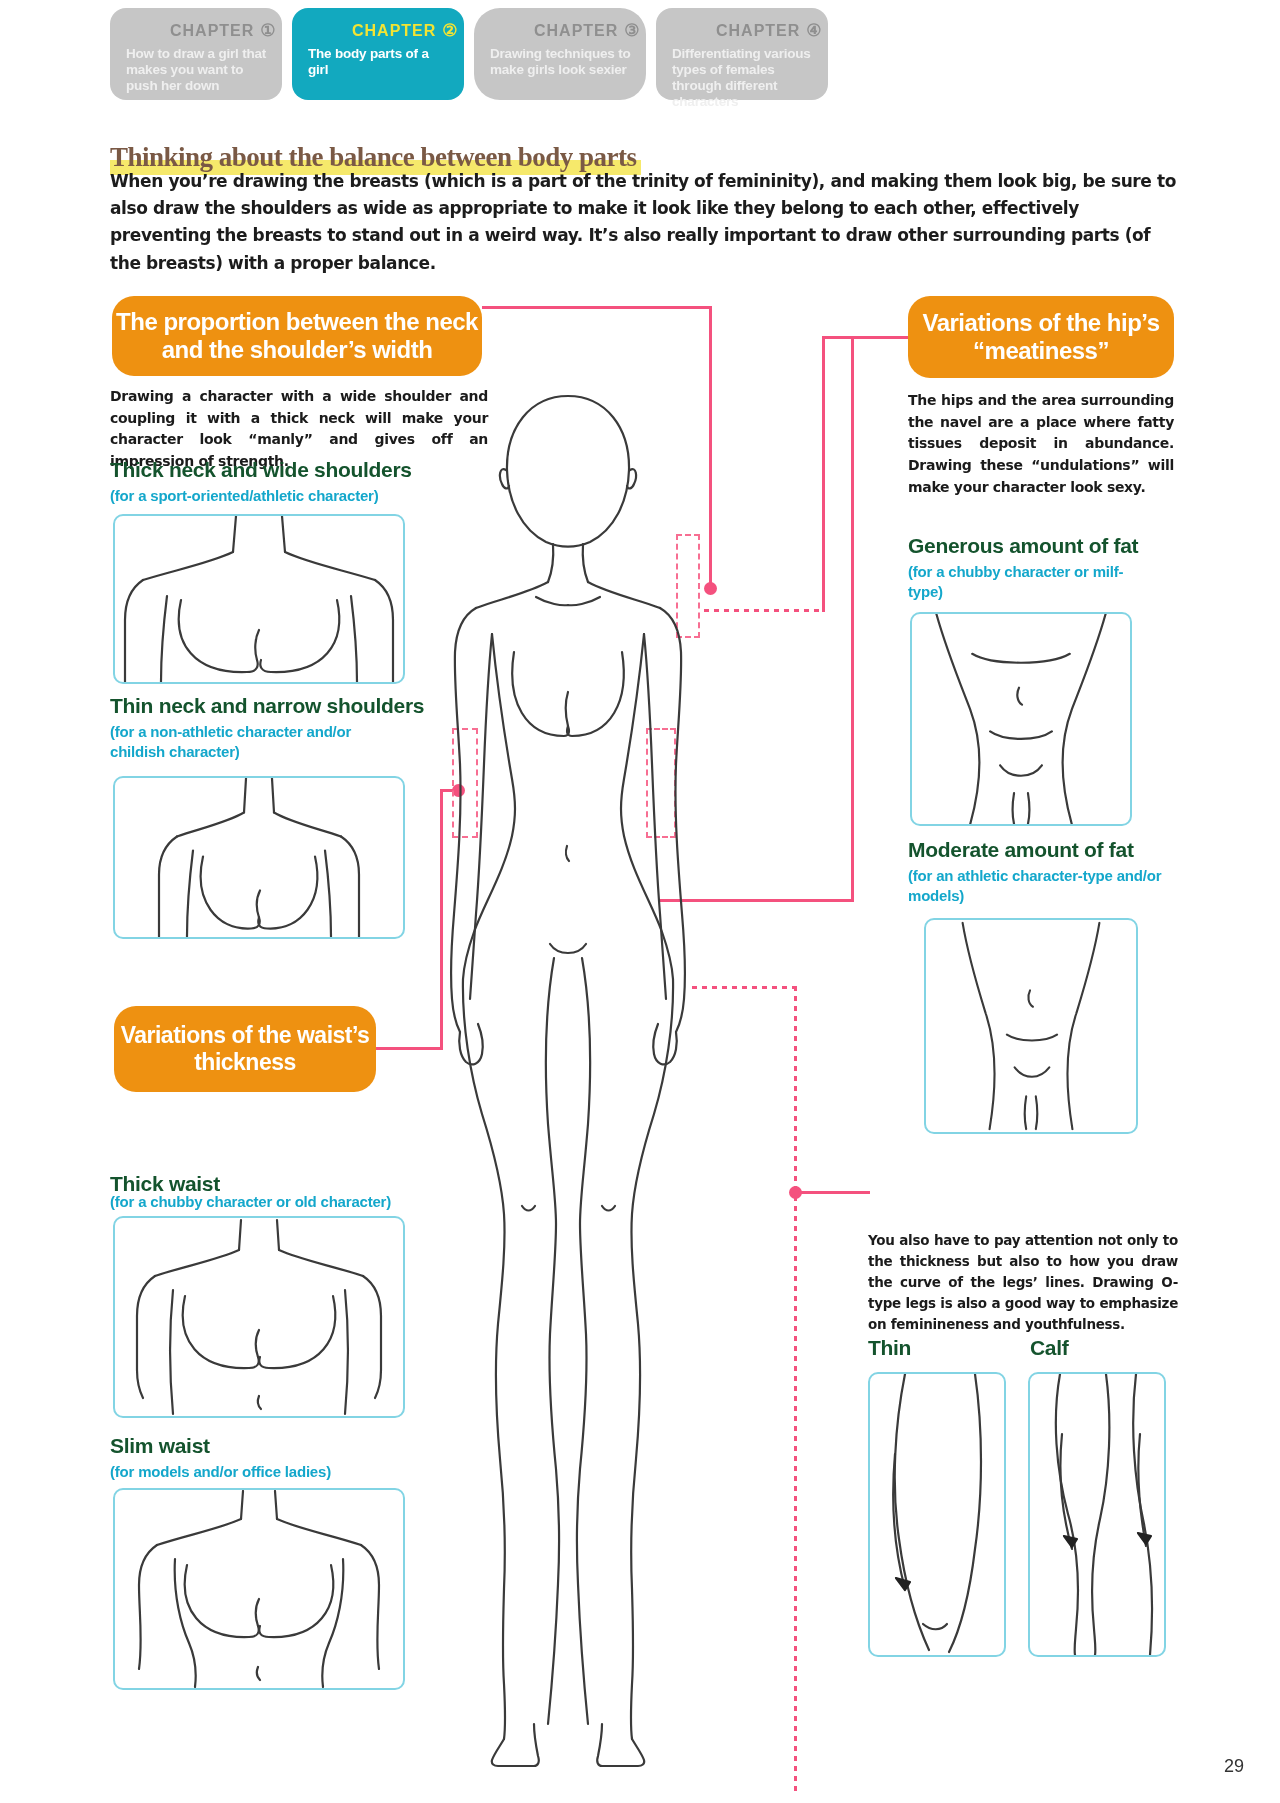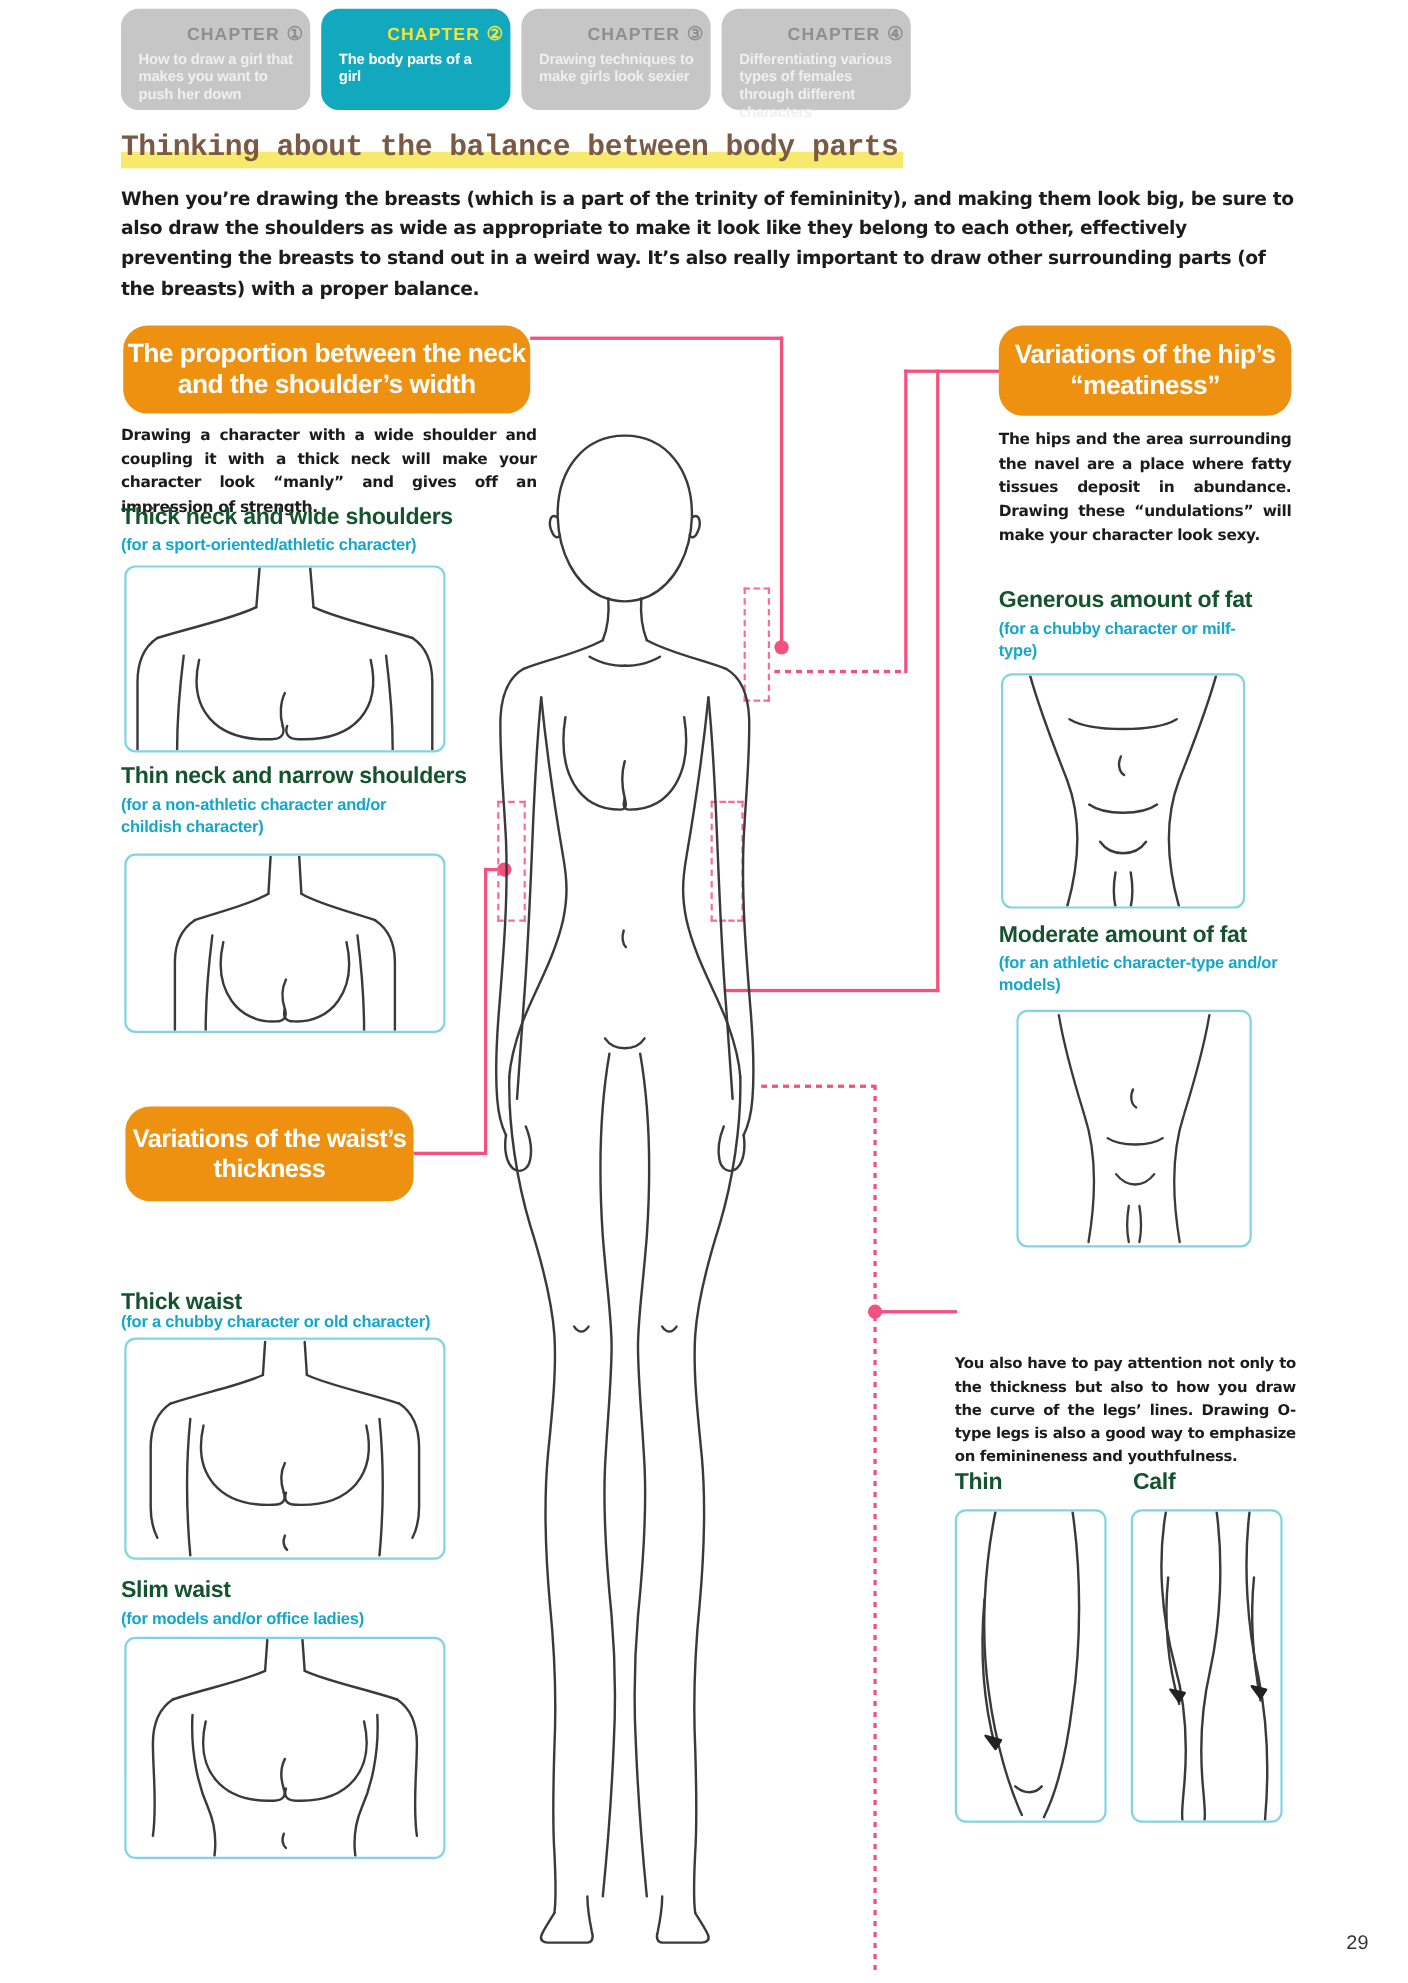--- a/index.html
+++ b/index.html
@@ -11,22 +11,22 @@
        box-sizing:border-box;padding:12px 14px 0 16px;}
   .tab.active{background:#12a9bf;}
   .tab .ch{font-family:"Liberation Sans",sans-serif;font-weight:bold;font-size:16px;
            color:#8f8f8f;letter-spacing:1px;margin-left:44px;}
   .tab.active .ch{color:#f2e434;}
   .tab .num{font-weight:bold;font-size:17px;margin-left:6px;}
   .tab .sub{font-family:"Liberation Sans",sans-serif;font-weight:bold;font-size:13.5px;
             line-height:1.18;color:#efefef;margin-top:5px;letter-spacing:-0.2px;}
   .tab.active .sub{color:#ffffff;}
   
-  .title{font-family:Liberation Mono, monospace;font-weight:bold;font-size:27px;
-         color:#7a5945;letter-spacing:-0.5px;}
+  .title{font-family:Liberation Serif, serif;font-weight:bold;font-size:27px;
+         color:#7a5945;letter-spacing:-0.5px;margin-top:22px;}
   .title span{background:linear-gradient(#f6e96b,#f6e96b) no-repeat 0 100%/100% 15px;
               padding:0 4px 3px 0;}
   .intro{font-weight:bold;font-size:17px;letter-spacing:-0.4px;line-height:1.6;
          color:#1c1c1c;width:1072px;}
   
   .obox{position:absolute;background:#ee9111;border-radius:22px;color:#fff;
         font-family:"Liberation Sans",sans-serif;font-weight:bold;text-align:center;
         display:flex;align-items:center;justify-content:center;line-height:1.16;
         letter-spacing:-0.5px;}
   
@@ -60,21 +60,21 @@
 <div id="page">
 
   <div class="tab" style="left:110px;width:172px;">
     <div class="ch"><span>CHAPTER</span><span class="num">①</span></div>
     <div class="sub">How to draw a girl that makes you want to push her down</div>
   </div>
   <div class="tab active" style="left:292px;width:172px;">
     <div class="ch"><span>CHAPTER</span><span class="num">②</span></div>
     <div class="sub">The body parts of a girl</div>
   </div>
-  <div class="tab" style="left:474px;width:172px;">
+  <div class="tab" style="left:474px;width:172px;border-radius:26px;">
     <div class="ch"><span>CHAPTER</span><span class="num">③</span></div>
     <div class="sub">Drawing techniques to make girls look sexier</div>
   </div>
   <div class="tab" style="left:656px;width:172px;">
     <div class="ch"><span>CHAPTER</span><span class="num">④</span></div>
     <div class="sub">Differentiating various types of females through different characters</div>
   </div>
 
   <div class="abs title" style="left:110px;top:120px;">
     <span>Thinking about the balance between body parts</span>

